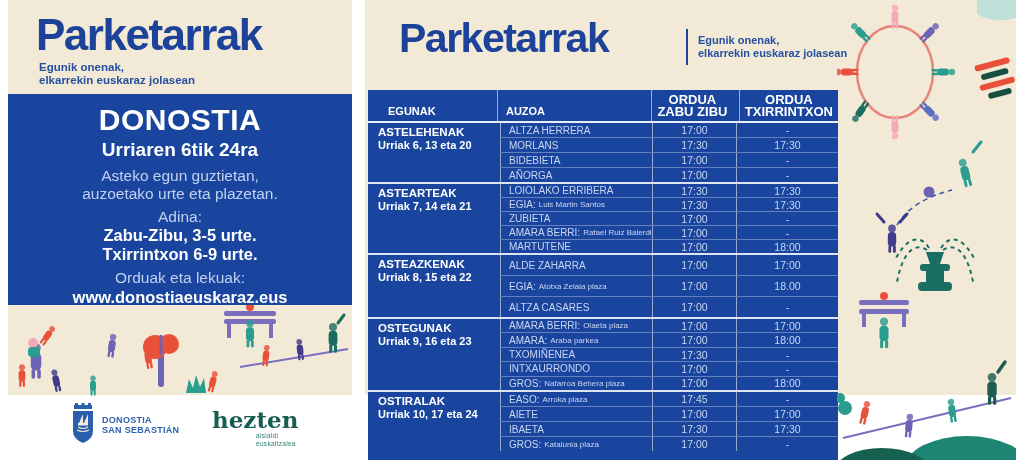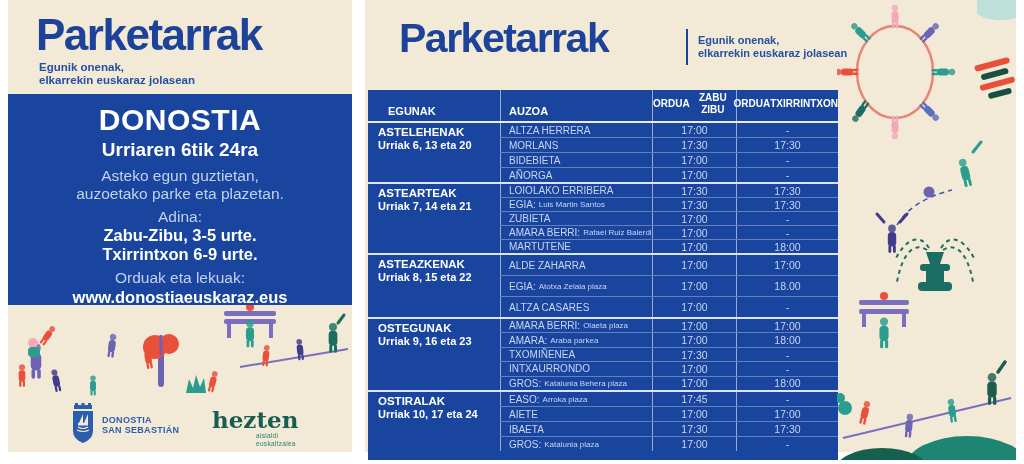--- a/index.html
+++ b/index.html
@@ -1,21 +1,21 @@
 <!DOCTYPE html>
 <html><head>
 <meta charset="utf-8">
 <style>
   * { box-sizing: border-box; margin: 0; padding: 0; }
   html,body { width:1024px; height:464px; }
   body {
     position: relative; background:#ffffff; overflow:hidden;
     font-family:"Liberation Sans", sans-serif;
   }
-  .card { position:absolute; top:0; height:452px; background:#F3E9D7; }
+  .card { position:absolute; top:0; height:395px; background:#F3E9D7; }
   .card.left  { left:8px;   width:344px; }
   .card.right { left:365px; width:651px; }
 
   
   .l-title { position:absolute; left:28px; top:10px; font-size:44px; font-weight:800;
              letter-spacing:-1.5px; color:#1D4299; }
   .l-tag { position:absolute; left:31px; top:61px; font-size:11.5px; font-weight:700;
            color:#2450A0; line-height:12.5px; }
   .infobox { position:absolute; left:0; top:94px; width:344px; height:211px;
              background:#1A459E; color:#fff; text-align:center; padding-top:8px; overflow:hidden; }
@@ -41,23 +41,23 @@
   .r-divider { position:absolute; left:321px; top:29px; width:2px; height:36px; background:#1D4299; }
   .r-tag { position:absolute; left:333px; top:34px; font-size:11px; font-weight:700;
            color:#2450A0; line-height:12.5px; }
 
   .stable { position:absolute; left:3px; top:90px; width:470px; height:370px;
             background:#1A459E; color:#fff; }
   .thead { display:flex; height:33px; border-bottom:2px solid rgba(255,255,255,0.9); }
   .th { display:flex; align-items:flex-end; padding-bottom:4px; font-size:11px; font-weight:700; }
   .th.egunak { width:132px; padding-left:20px; }
   .th.auzoa  { width:152px; padding-left:8px; border-left:1px solid rgba(255,255,255,0.55); }
-  .th.time   { flex-direction:row; align-items:center; justify-content:flex-end;
-               line-height:11.5px; font-size:10px; text-align:center;
-               border-left:1px solid rgba(255,255,255,0.55); }
+  .th.time   { flex-direction:column; align-items:center; justify-content:flex-end;
+               line-height:11.5px; font-size:13px; text-align:center;
+               border-left:1px solid rgba(255,255,255,0.55);margin-left:6px; }
   .th.t1 { width:84px; } .th.t2 { width:102px; }
 
   .group { display:flex; }
   .group + .group { border-top:2px solid rgba(255,255,255,0.85); }
   .daycell { width:132px; padding:3px 4px 0 10px; }
   .daycell .day   { font-size:11.5px; font-weight:700; line-height:13px; }
   .daycell .dates { font-size:11px;   font-weight:700; line-height:13px; }
   .rows { width:338px; display:flex; flex-direction:column; }
   .row { flex:1; display:flex;justify-content:space-between; }
   .row + .row { border-top:1px solid rgba(255,255,255,0.32); }
@@ -80,21 +80,21 @@
   <div class="l-tag">
     <div>Egunik onenak,</div>
     <div>elkarrekin euskaraz jolasean</div>
   </div>
 
   <div class="infobox">
     <div class="ib-city">DONOSTIA</div>
     <div class="ib-dates">Urriaren 6tik 24ra</div>
     <div class="ib-light ib-desc">
       <div>Asteko egun guztietan,</div>
-      <div>auzoetako parke eta plazetan.</div>
+      <div>auzoetako urte eta plazetan.</div>
     </div>
     <div class="ib-light ib-adina">Adina:</div>
     <div class="ib-bold">Zabu-Zibu, 3-5 urte.</div>
     <div class="ib-bold">Txirrintxon 6-9 urte.</div>
     <div class="ib-light ib-ord">Orduak eta lekuak:</div>
     <div class="ib-web">www.donostiaeuskaraz.eus</div>
   </div>
 
   <svg class="l-illus" viewBox="0 0 344 95">
     <defs>
@@ -344,21 +344,21 @@
           <div class="c a">
               <span class="nm">INTXAURRONDO</span>
               <span class="dt"></span>
             </div>
           <div class="c t">17:00</div>
           <div class="c t2">-</div>
         </div>
         <div class="row">
           <div class="c a">
               <span class="nm">GROS:</span>
-              <span class="dt">Katalunia Behera plaza</span>
+              <span class="dt">Nafarroa Behera plaza</span>
             </div>
           <div class="c t">17:00</div>
           <div class="c t2">18:00</div>
         </div>
       </div>
     </div>
 
     <div class="group last" style="height:70px">
       <div class="daycell">
         <div class="day">OSTIRALAK</div>

